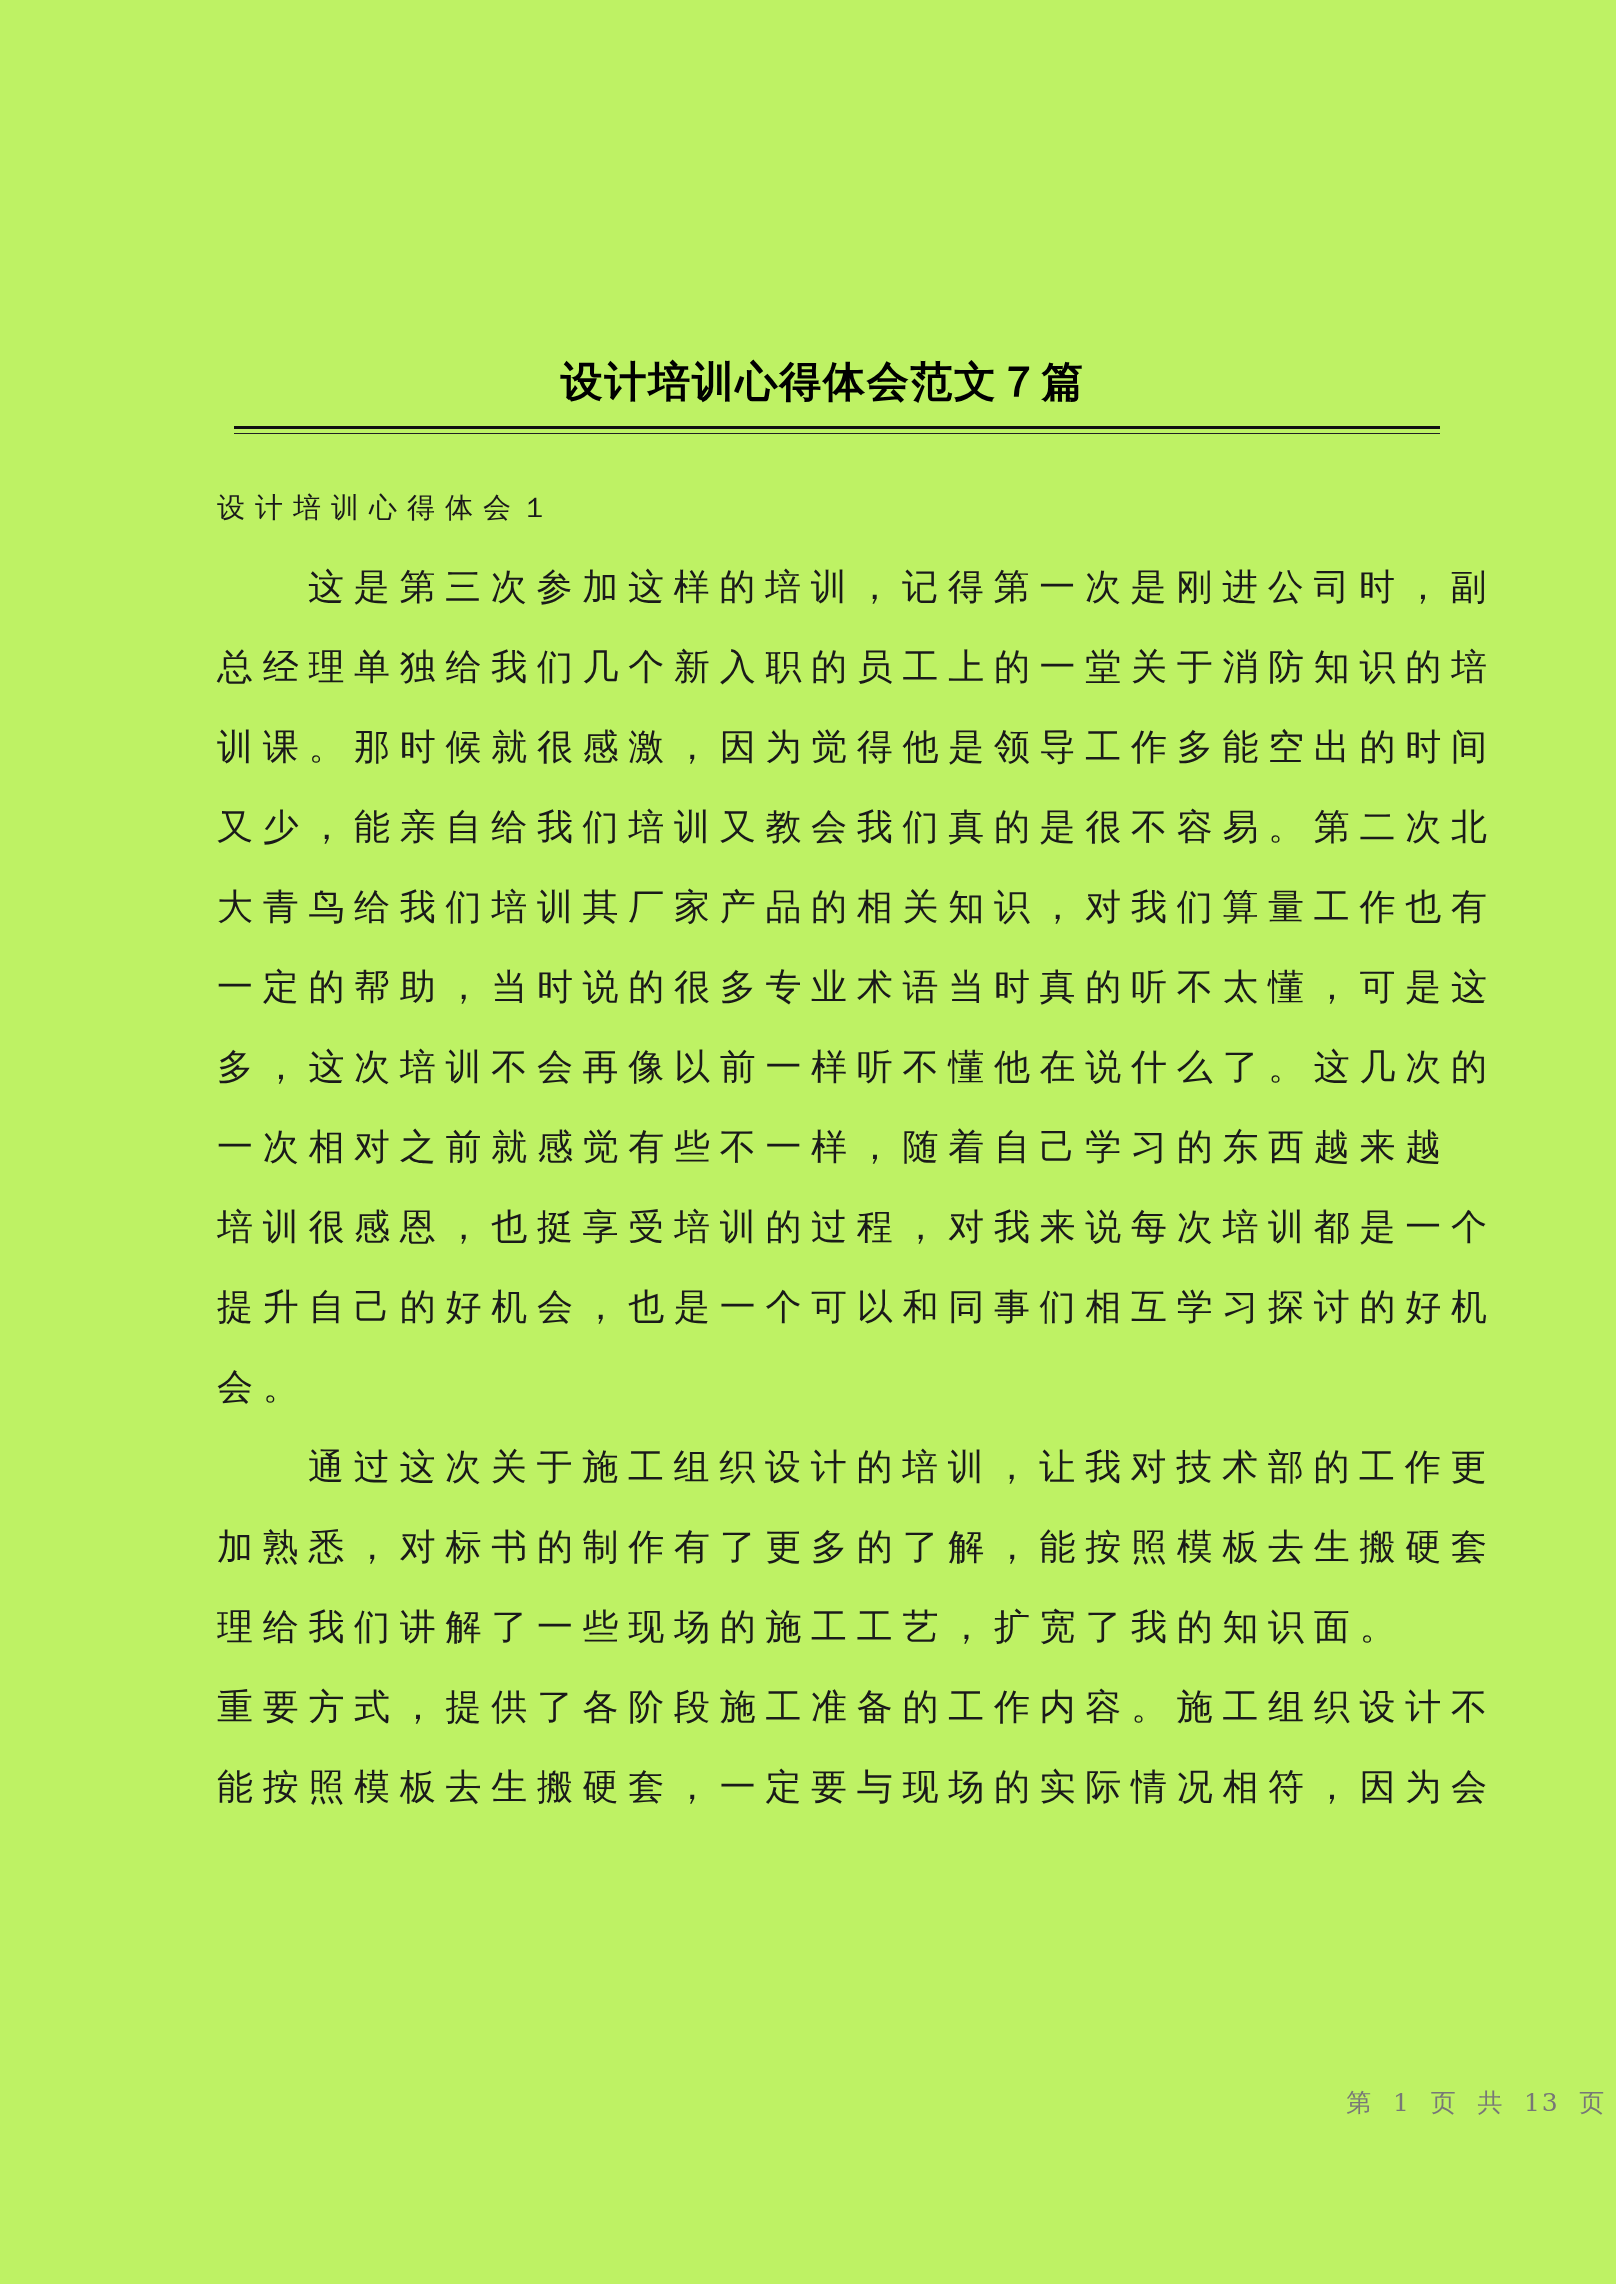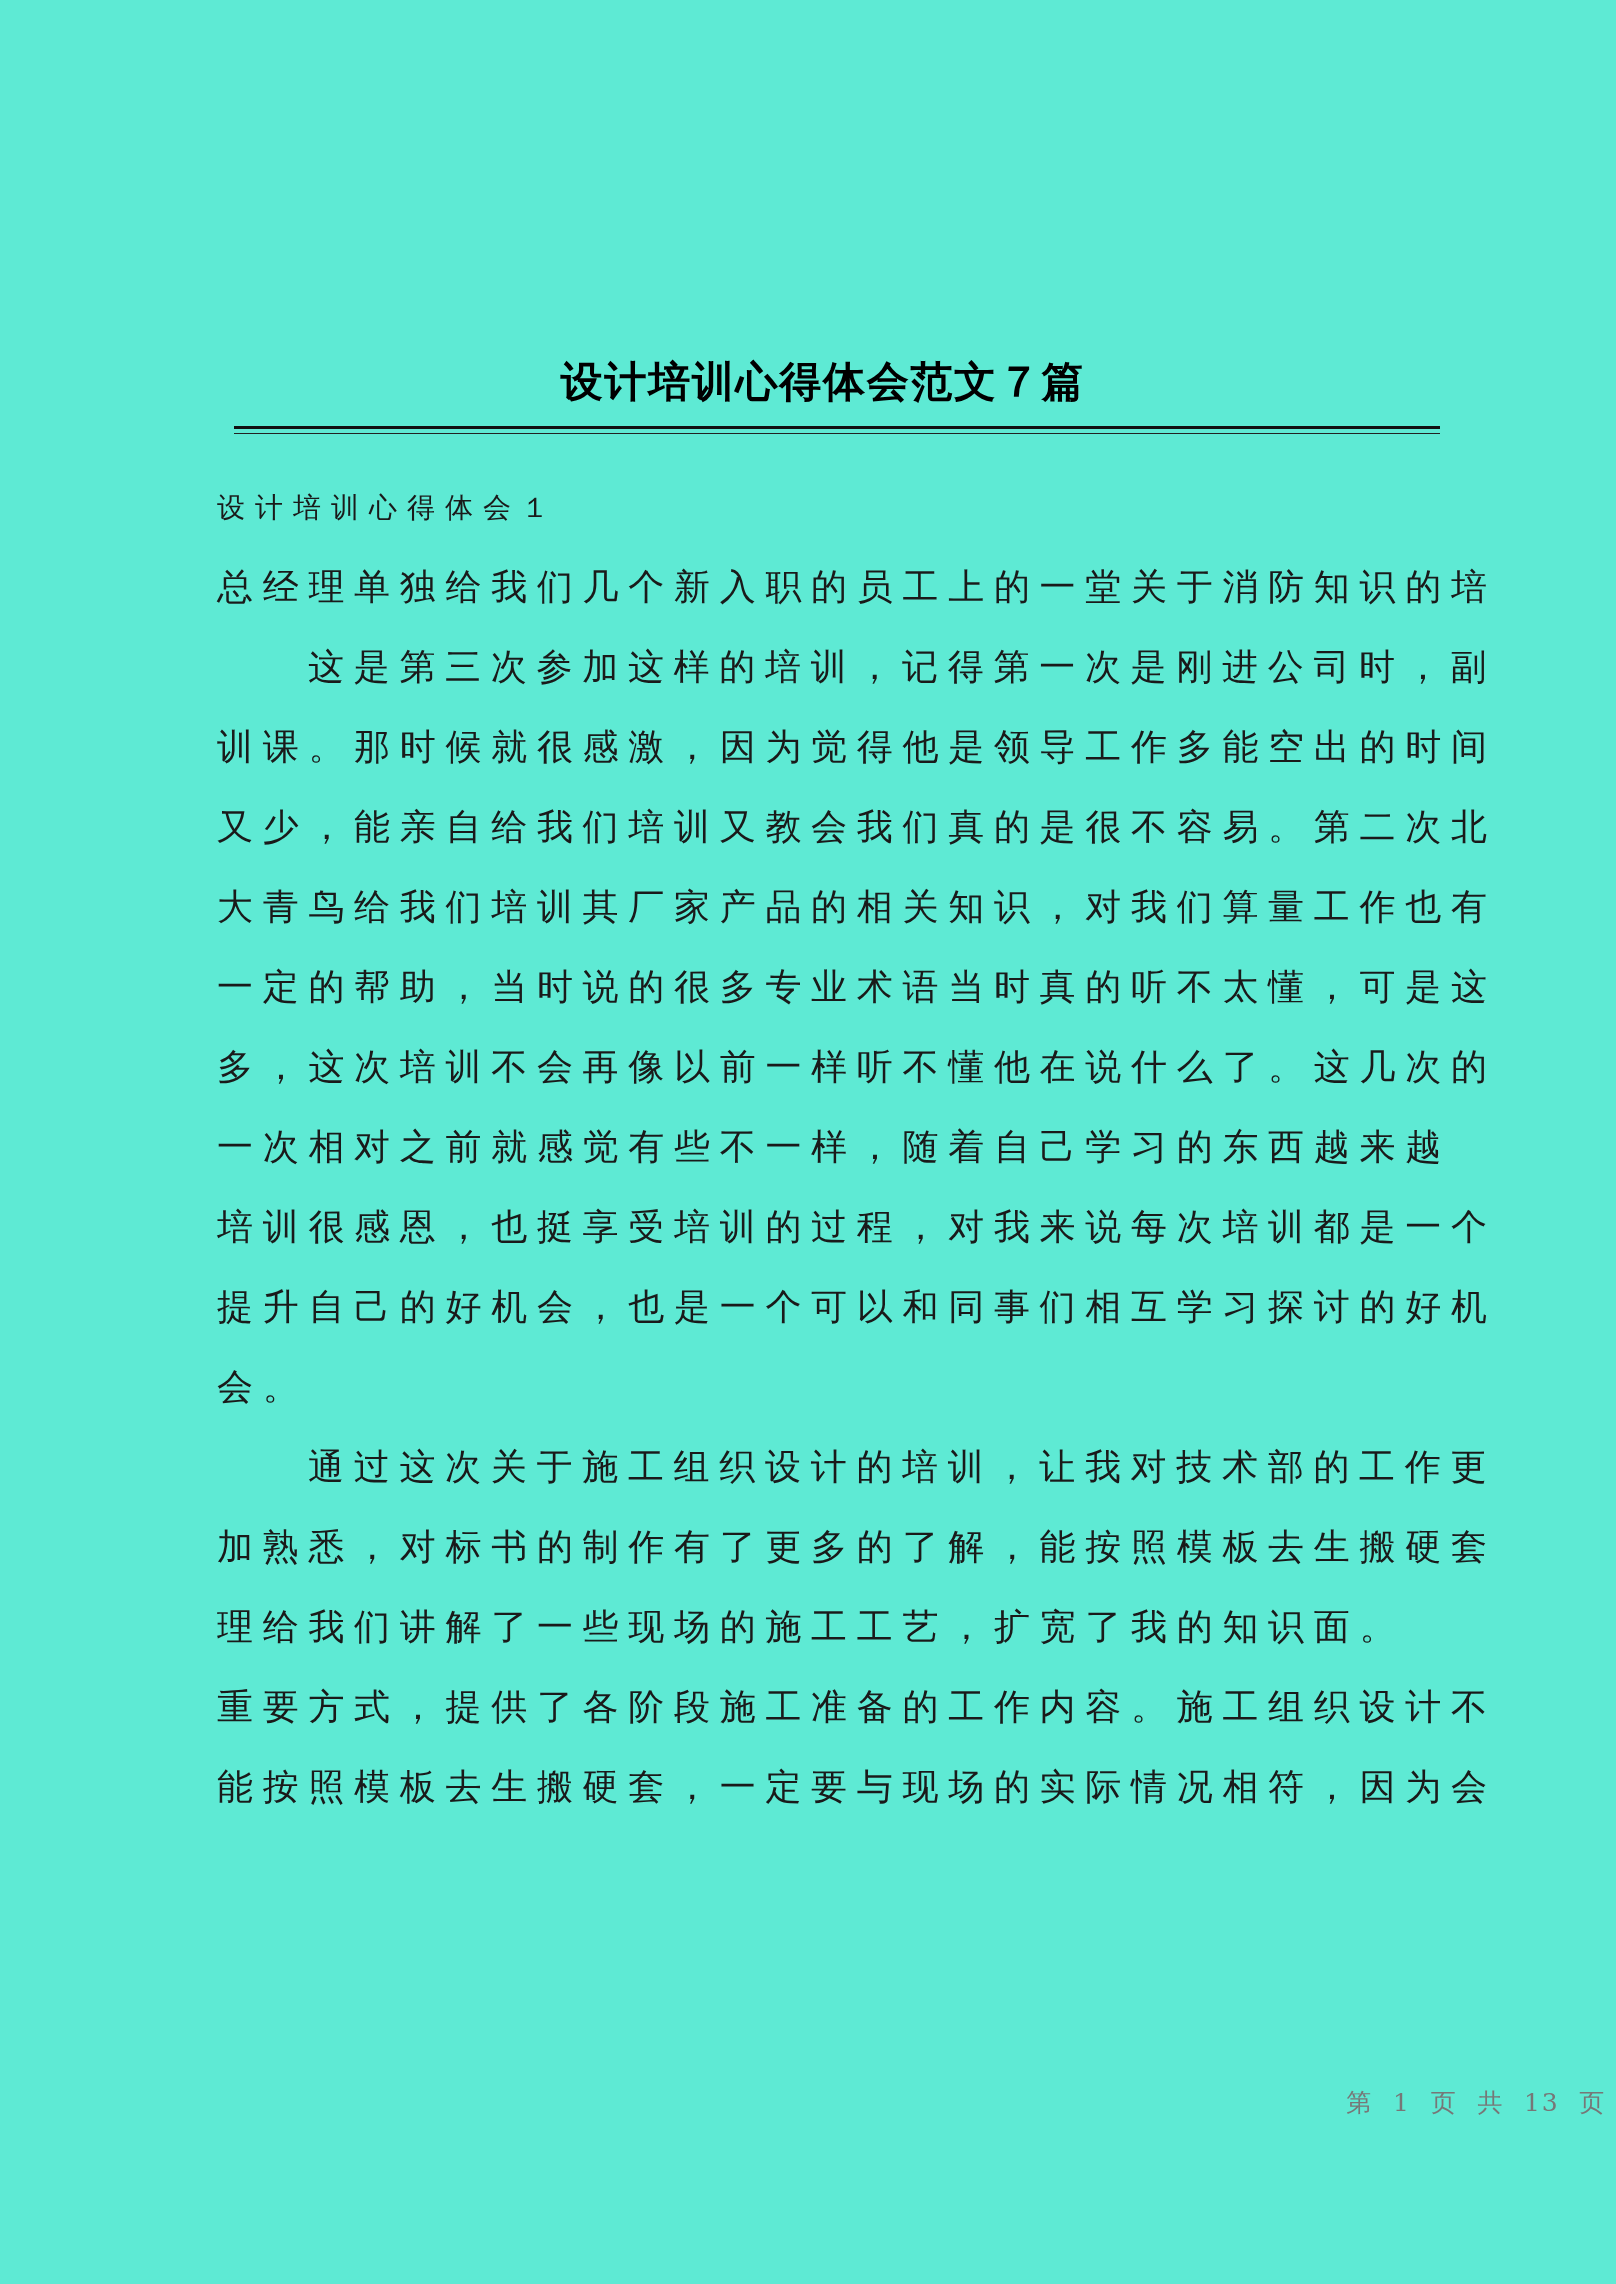--- a/index.html
+++ b/index.html
@@ -13,21 +13,21 @@
       position: relative;
       overflow: hidden;
       font-family: "DejaVu Serif", "Liberation Serif", serif;
       color: #1a1a1a;
     }
     .page {
       position: absolute;
       left: 0; top: 0;
       width: 1616px;
       height: 2284px;
-      background: #5eead4;
+      background: #bef264;
     }
     .doc-title {
       position: absolute;
       top: 324px;
       left: 0;
       width: 1646px;
       text-align: center;
       font-family: "DejaVu Sans", "Liberation Sans", sans-serif;
       font-weight: bold;
       font-size: 42px;
@@ -96,22 +96,22 @@
 
   <h1 class="doc-title">设计培训心得体会范文７篇</h1>
 
   <div class="title-rule"></div>
 
   <div class="content">
 
     <h2 class="section-heading">设计培训心得体会１</h2>
 
     <p class="para">
+      <span class="line indent">这是第三次参加这样的培训，记得第一次是刚进公司时，副</span>
       <span class="line">总经理单独给我们几个新入职的员工上的一堂关于消防知识的培</span>
-      <span class="line indent">这是第三次参加这样的培训，记得第一次是刚进公司时，副</span>
       <span class="line">训课。那时候就很感激，因为觉得他是领导工作多能空出的时间</span>
       <span class="line">又少，能亲自给我们培训又教会我们真的是很不容易。第二次北</span>
       <span class="line">大青鸟给我们培训其厂家产品的相关知识，对我们算量工作也有</span>
       <span class="line">一定的帮助，当时说的很多专业术语当时真的听不太懂，可是这</span>
       <span class="line">多，这次培训不会再像以前一样听不懂他在说什么了。这几次的</span>
       <span class="line">一次相对之前就感觉有些不一样，随着自己学习的东西越来越</span>
       <span class="line">培训很感恩，也挺享受培训的过程，对我来说每次培训都是一个</span>
       <span class="line">提升自己的好机会，也是一个可以和同事们相互学习探讨的好机</span>
       <span class="line">会。</span>
     </p>

